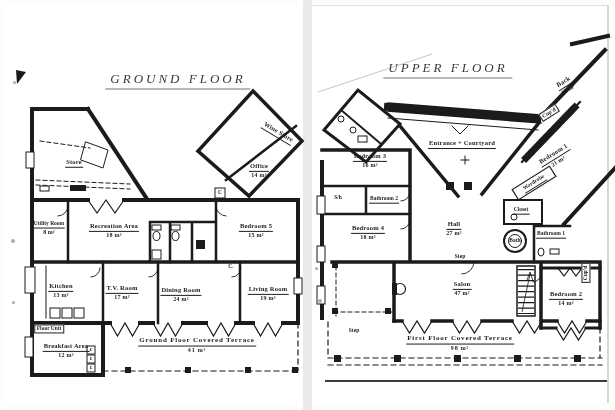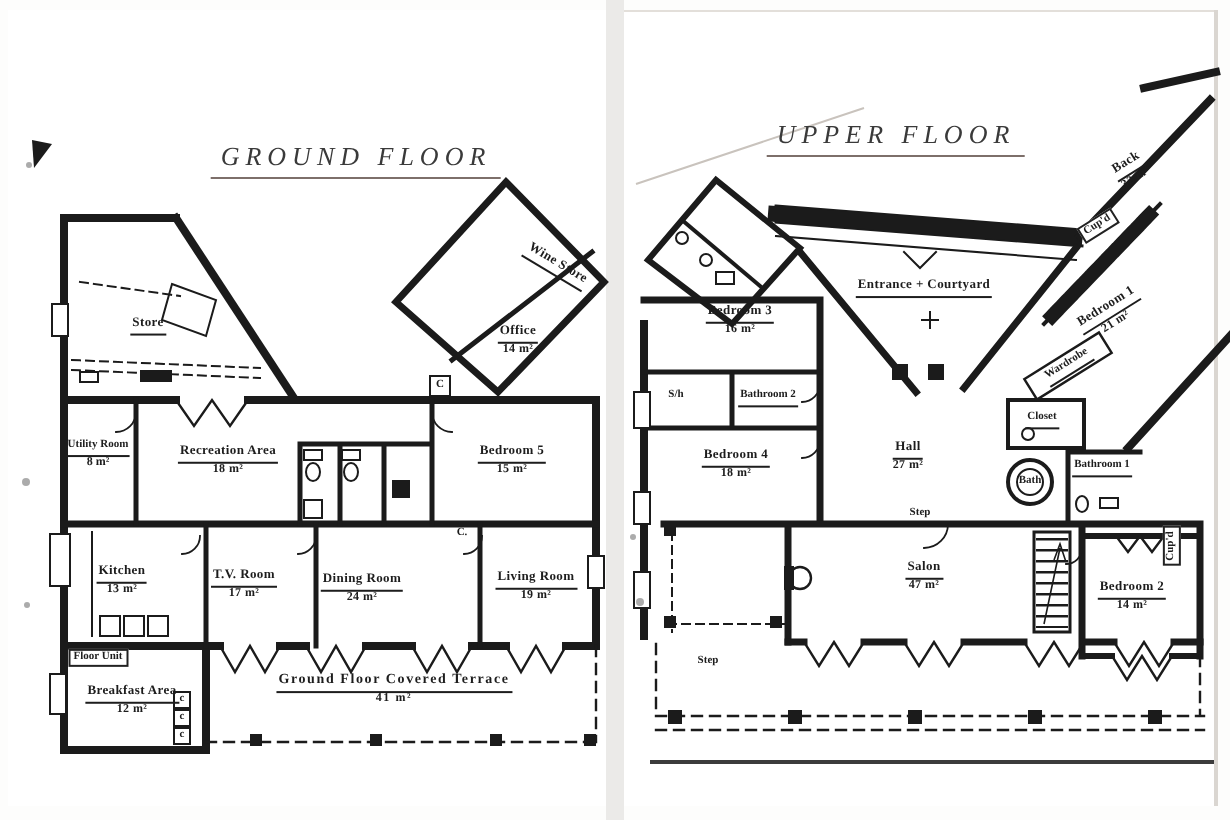--- a/index.html
+++ b/index.html
@@ -248,20 +248,24 @@
   </div>
   <div class="lbl" style="left:462px;top:289px">
     <span class="rn">Salon</span>
     <span class="ra">47 m²</span>
   </div>
   <div class="lbl" style="left:566px;top:299px">
     <span class="rn">Bedroom 2</span>
     <span class="ra">14 m²</span>
   </div>
   <div class="lbl tiny boxed" style="left:586px;top:273px;transform:translate(-50%,-50%) rotate(-90deg)">Cup'd</div>
+  <div class="lbl big" style="left:460px;top:343px">
+    <span class="rn">First Floor Covered Terrace</span>
+    <span class="ra">98 m²</span>
+  </div>
   <div class="lbl tiny" style="left:460px;top:257px">Step</div>
   <div class="lbl tiny" style="left:354px;top:331px">Step</div>
 
   <div class="speck" style="left:13px;top:81px;width:3px;height:3px"></div>
   <div class="speck" style="left:11px;top:239px;width:4px;height:4px"></div>
   <div class="speck" style="left:12px;top:301px;width:3px;height:3px"></div>
   <div class="speck" style="left:318px;top:299px;width:4px;height:4px"></div>
   <div class="speck" style="left:315px;top:267px;width:3px;height:3px"></div>
 </div>
 

